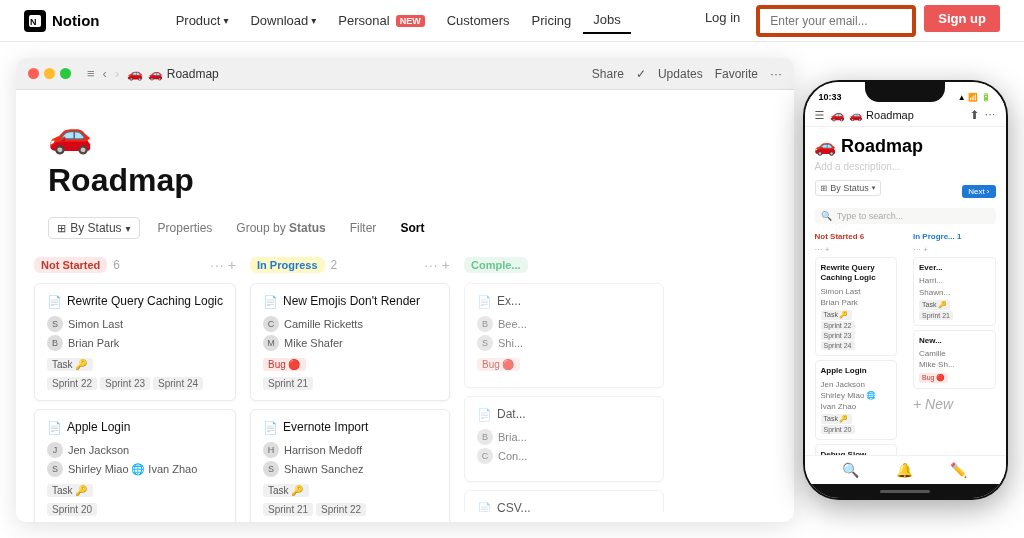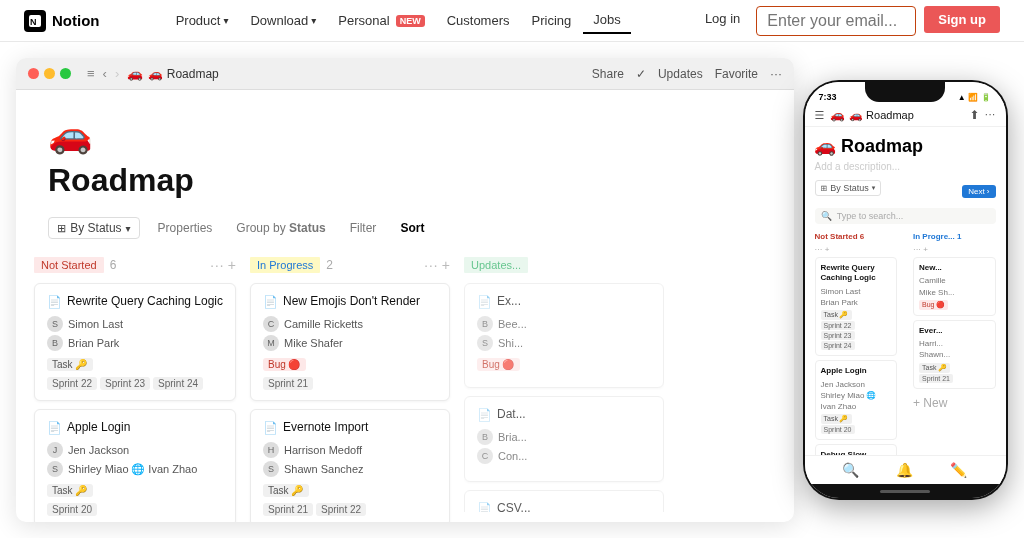--- a/index.html
+++ b/index.html
@@ -14,21 +14,21 @@
     .nav-left { display: flex; align-items: center; gap: 6px; }
     .nav-logo { display: flex; align-items: center; gap: 6px; font-weight: 700; font-size: 15px; color: #000; }
     .nav-logo-icon { width: 22px; height: 22px; background: #000; border-radius: 4px; display: flex; align-items: center; justify-content: center; }
     .nav-logo-icon svg { width: 14px; height: 14px; fill: #fff; }
     .nav-center { display: flex; align-items: center; gap: 2px; }
     .nav-item { font-size: 13px; color: #333; padding: 5px 10px; cursor: pointer; white-space: nowrap; border-radius: 4px; display: flex; align-items: center; gap: 3px; }
     .nav-item.active { border-bottom: 2px solid #000; border-radius: 0; }
     .new-badge { background: #eb5757; color: #fff; font-size: 9px; font-weight: 700; padding: 1px 4px; border-radius: 3px; margin-left: 3px; }
     .nav-right { display: flex; align-items: flex-start; gap: 8px; }
     .nav-login { font-size: 13px; color: #333; padding: 5px 8px; cursor: pointer; }
-    .nav-email { border: 1px solid #c2410c; border-radius: 4px; padding: 5px 10px; font-size: 16px; color: #999; width: 160px; }
+    .nav-email { border: 4px solid #c2410c; border-radius: 4px; padding: 5px 10px; font-size: 12px; color: #999; width: 160px; }
     .nav-signup { background: #eb5757; color: #fff; font-size: 13px; font-weight: 600; padding: 6px 14px; border-radius: 3px; cursor: pointer; border: none; }
 
     
     .main { display: flex; height: calc(538px - 42px); background: #fff; }
 
     
     .browser-window {
       flex: 1; background: #fff; margin: 16px 0 16px 16px;
       border-radius: 10px; box-shadow: 0 4px 24px rgba(0,0,0,0.12);
       overflow: hidden; display: flex; flex-direction: column;
@@ -55,21 +55,21 @@
 
     .page-controls { padding: 6px 32px; display: flex; align-items: center; gap: 12px; }
     .view-btn { display: flex; align-items: center; gap: 4px; font-size: 12px; color: #444; border: 1px solid #ddd; border-radius: 4px; padding: 3px 8px; cursor: pointer; background: #fff; }
     .ctrl-btn { font-size: 12px; color: #777; cursor: pointer; padding: 3px 6px; }
     .ctrl-sort { font-size: 12px; color: #000; font-weight: 600; cursor: pointer; padding: 3px 6px; }
 
     
     .kanban { display: flex; gap: 0; padding: 10px 18px; overflow: hidden; flex: 1; }
     .kanban-col { min-width: 200px; max-width: 220px; margin-right: 14px; }
     .col-header { display: flex; align-items: center; gap: 6px; margin-bottom: 8px; padding: 2px 0; }
-    .col-tag { font-size: 11px; font-weight: 400; padding: 2px 7px; border-radius: 1px; }
+    .col-tag { font-size: 11px; font-weight: 700; padding: 2px 7px; border-radius: 6px; }
     .col-tag-not-started { background: #fde8e8; color: #c0392b; }
     .col-tag-in-progress { background: #fef9c3; color: #2078d6; }
     .col-tag-complete { background: #e0f5e8; color: #27ae60; }
     .col-count { font-size: 12px; color: #aaa; }
     .col-actions { margin-left: auto; display: flex; gap: 4px; color: #bbb; font-size: 14px; }
 
     .kanban-card {
       background: #fff; border: 1px solid #ebebeb; border-radius: 6px;
       padding: 10px 12px; margin-bottom: 8px; cursor: pointer;
       box-shadow: 0 1px 3px rgba(0,0,0,0.05);
@@ -131,21 +131,21 @@
     .phone-col-header { font-size: 8px; font-weight: 600; margin-bottom: 4px; }
     .phone-col-not-started { color: #c0392b; }
     .phone-col-in-progress { color: #2078d6; }
     .phone-card { background: #fff; border: 1px solid #eee; border-radius: 4px; padding: 5px; margin-bottom: 4px; font-size: 8px; }
     .phone-card-title { font-weight: 600; color: #111; margin-bottom: 2px; line-height: 1.3; }
     .phone-card-sub { color: #777; line-height: 1.4; }
     .phone-tag { display: inline-block; font-size: 7px; padding: 1px 3px; border-radius: 2px; margin-top: 2px; }
     .phone-tag-task { background: #f0f0f0; color: #555; }
     .phone-tag-bug { background: #fde8e8; color: #c0392b; }
     .phone-sprint { display: inline-block; font-size: 7px; padding: 1px 3px; border-radius: 2px; background: #f0f0f0; color: #666; margin-top: 1px; margin-right: 1px; }
-    .phone-new-btn { font-size: 12px; color: #aaa; padding: 3px 0; }
+    .phone-new-btn { font-size: 14px; color: #aaa; padding: 3px 0; font-style: italic; }
     .phone-bottom-bar {
       background: #fff; border-top: 1px solid #f0f0f0;
       padding: 6px 20px; display: flex; justify-content: space-around; align-items: center;
     }
     .phone-bottom-icon { font-size: 14px; color: #555; }
     .phone-home-indicator {
       background: #111; height: 14px; display: flex; align-items: center; justify-content: center;
     }
     .home-line { width: 50px; height: 3px; background: #555; border-radius: 2px; }
 
@@ -359,21 +359,21 @@
             <div class="card-sprints">
               <span class="sprint-tag">Sprint 21</span>
               <span class="sprint-tag">Sprint 22</span>
             </div>
           </div>
 
         </div>
 
         <div class="kanban-col" style="opacity:0.7; overflow:hidden; max-width:90px;">
           <div class="col-header">
-            <span class="col-tag col-tag-complete">Updates...</span>
+            <span class="col-tag col-tag-complete">Comple...</span>
           </div>
           <div class="kanban-card">
             <div class="card-title">
               <span class="card-icon">📄</span>Ex...
             </div>
             <div class="card-assignees">
               <div class="assignee">
                   <div class="avatar">B</div>
                   <span>Bee...</span>
                 </div>
@@ -408,21 +408,21 @@
       </div>
     </div>
   </div>
 
   <div class="phone-wrapper">
     <div class="phone">
       <div class="phone-notch"></div>
       <div class="phone-screen">
 
         <div class="phone-status-bar">
-          <span>7:33</span>
+          <span>10:33</span>
           <div class="phone-status-icons">
             <span style="font-size:8px;">▲</span>
             <span style="font-size:8px;">📶</span>
             <span style="font-size:8px;">🔋</span>
           </div>
         </div>
 
         <div class="phone-nav-bar">
           <span class="phone-nav-icon">☰</span>
           <div class="phone-nav-title">
@@ -484,30 +484,30 @@
               </div>
 
             </div>
 
             <div class="phone-col">
               <div class="phone-col-header phone-col-in-progress">In Progre... 1</div>
               <div style="display:flex; align-items:center; gap:2px; margin-bottom:3px;">
                 <span style="font-size:8px; color:#aaa;">···  +</span>
               </div>
               <div class="phone-card">
-                <div class="phone-card-title">New...</div>
-                <div class="phone-card-sub">Camille<br>Mike Sh...</div>
-                <span class="phone-tag phone-tag-bug">Bug 🔴</span>
-              </div>
-              <div class="phone-card">
                 <div class="phone-card-title">Ever...</div>
                 <div class="phone-card-sub">Harri...<br>Shawn...</div>
                 <span class="phone-tag phone-tag-task">Task 🔑</span><br>
                 <span class="phone-sprint">Sprint 21</span>
               </div>
+              <div class="phone-card">
+                <div class="phone-card-title">New...</div>
+                <div class="phone-card-sub">Camille<br>Mike Sh...</div>
+                <span class="phone-tag phone-tag-bug">Bug 🔴</span>
+              </div>
               <div class="phone-new-btn">+ New</div>
             </div>
           </div>
         </div>
 
         <div class="phone-bottom-bar">
           <span class="phone-bottom-icon">🔍</span>
           <span class="phone-bottom-icon">🔔</span>
           <span class="phone-bottom-icon">✏️</span>
         </div>

